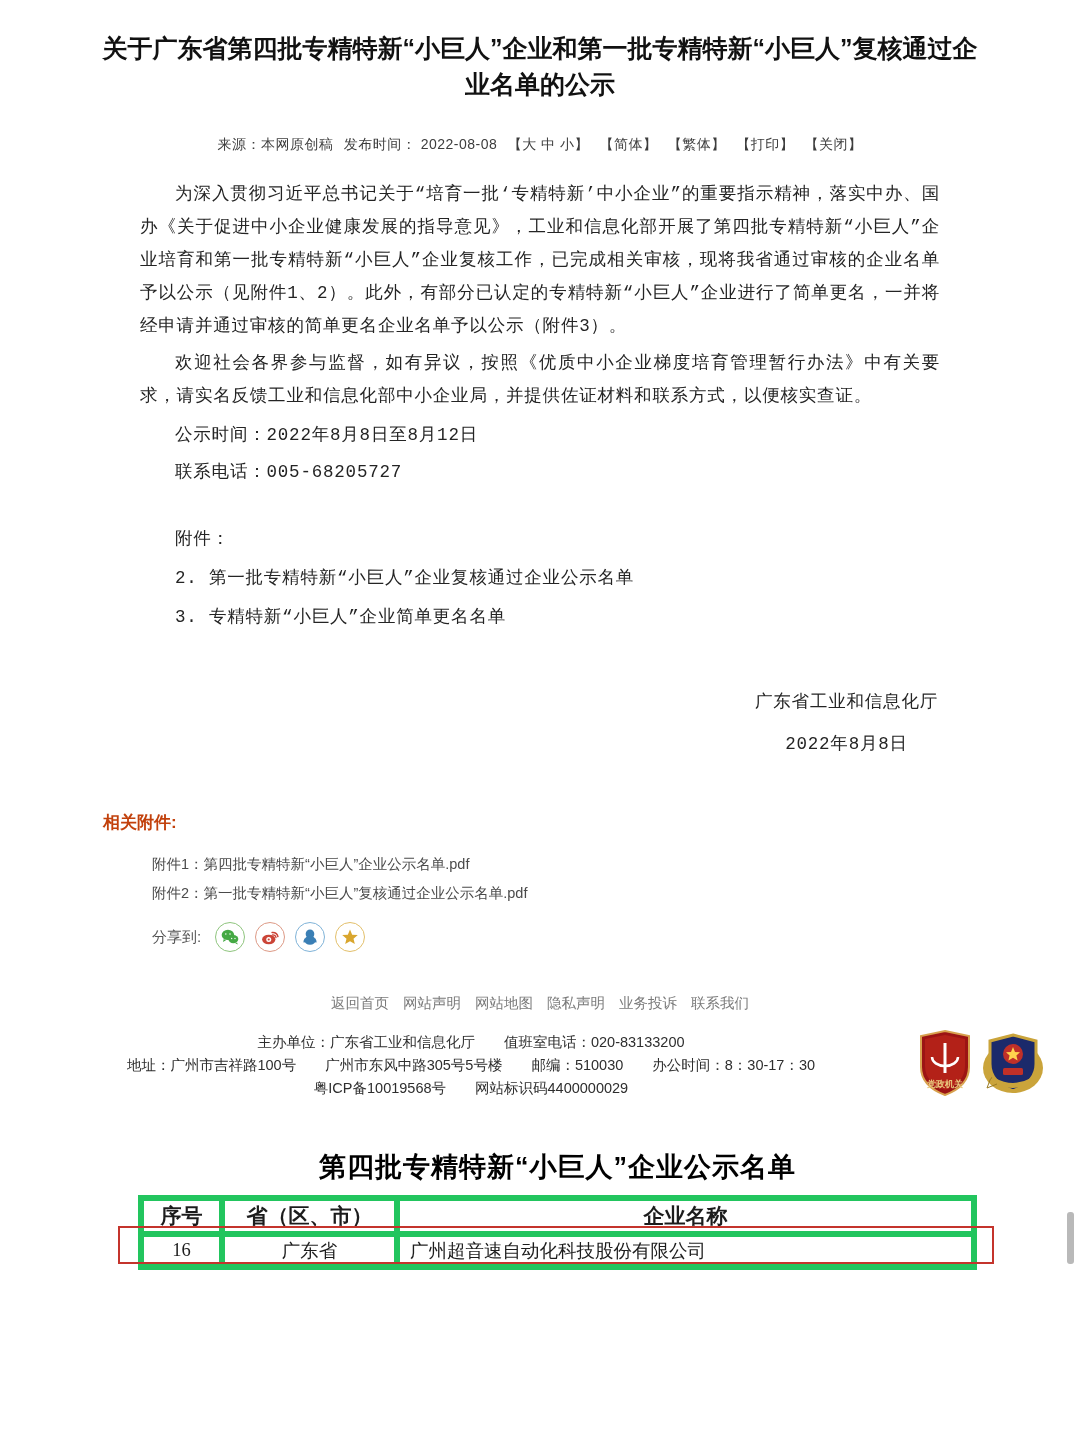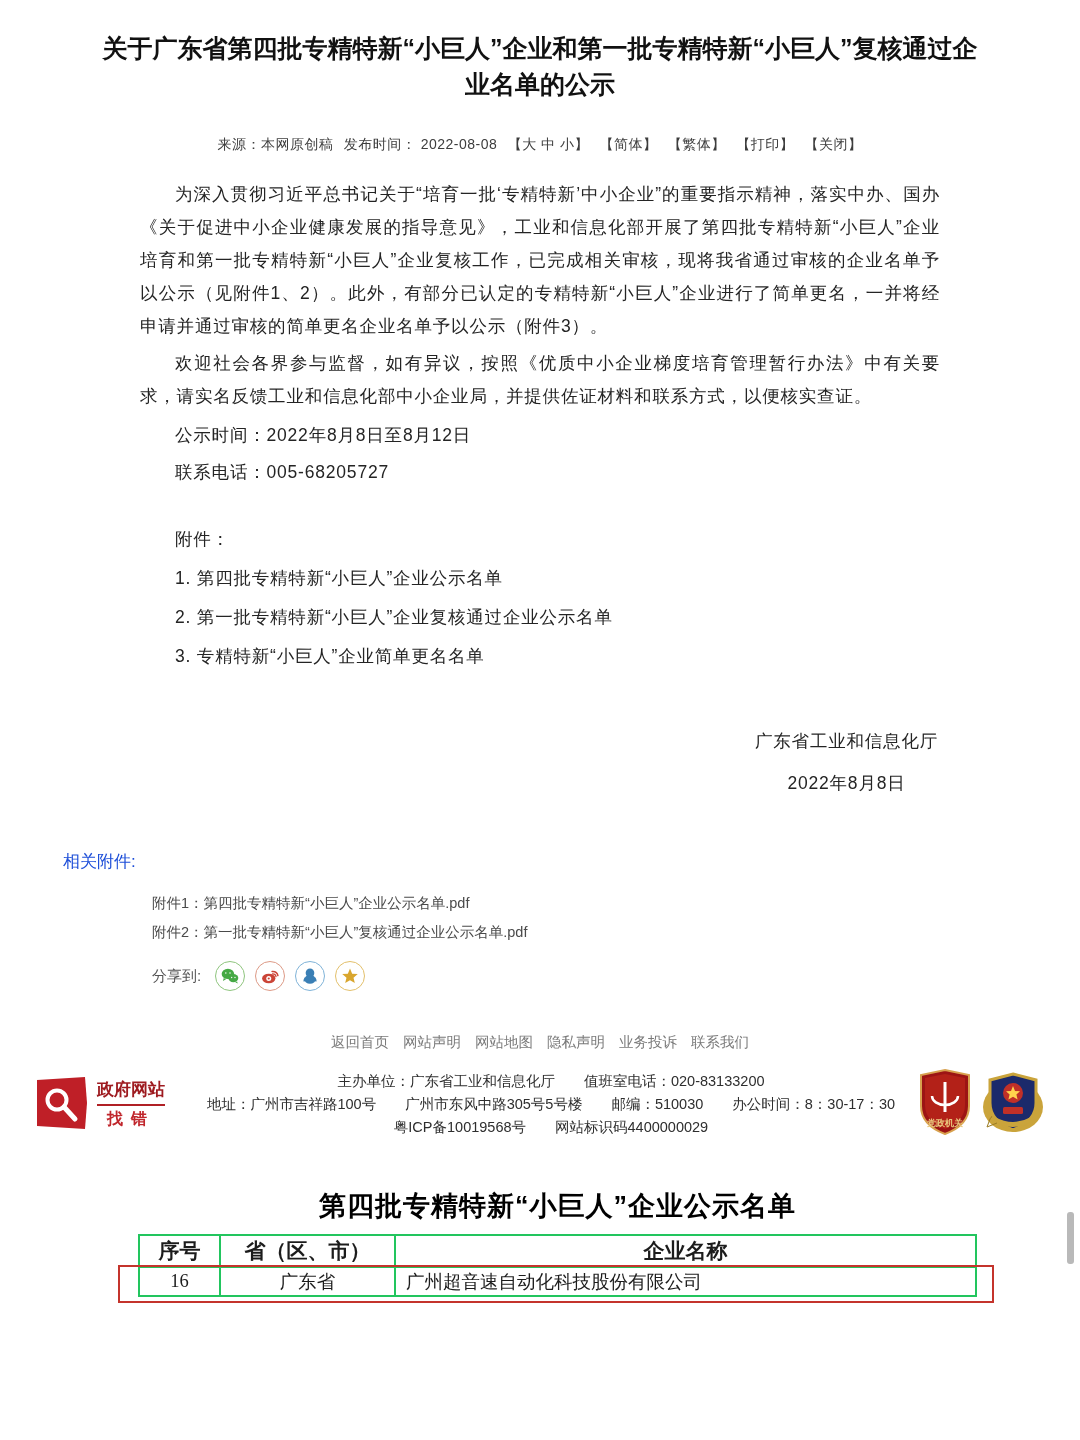--- a/index.html
+++ b/index.html
@@ -30,21 +30,21 @@
     color: #3d3d3d;
     letter-spacing: 0.5px;
   }
   .meta-bar span { margin: 0 3px; }
   .meta-ctrl { cursor: pointer; }
 
   
   .article {
     width: 800px;
     margin: 24px auto 17px;
-    font-family: Liberation Sans, sans-serif;
+    font-family: Liberation Mono, monospace;
     font-size: 17.5px;
     color: #242424;
     letter-spacing: 0.8px;
   }
   .article p {
     margin: 0;
     text-indent: 2em;
     line-height: 33px;
     text-align: justify;
   }
@@ -60,24 +60,24 @@
   .signature-inner {
     display: inline-block;
     text-align: center;
   }
   .signature-inner div { line-height: 33px; }
   .sign-date { margin-top: 9px; }
 
   
   .related { margin-top: 50px; }
   .related-heading {
-    margin-left: 63px;
+    margin-left: 103px;
     font-size: 17px;
-    font-weight: 400;
-    color: #1d4ed8;
+    font-weight: 700;
+    color: #c2410c;
   }
   .related-items {
     margin: 16px 0 0 152px;
     font-size: 14.5px;
     color: #4a4a4a;
   }
   .related-items .item { line-height: 29px; }
   .related-items .pdf-link { cursor: pointer; }
 
   .share-row {
@@ -165,21 +165,21 @@
     width: 839px;
     margin: 10px 0 0 138px;
   }
   table.annex-table {
     width: 100%;
     border-collapse: collapse;
     font-family: "Liberation Serif", "DejaVu Serif", serif;
     color: #1c1c1c;
   }
   .annex-table th, .annex-table td {
-    border: 2px solid #22c55e;
+    border: 6px solid #22c55e;
     text-align: center;
   }
   .annex-table th { font-size: 21px; font-weight: 700; height: 32px; }
   .annex-table td { font-size: 18.5px; height: 26px; }
   .col-no   { width: 81px; }
   .col-prov { width: 175px; }
   .annex-table td.cell-company { text-align: left; padding-left: 10px; border-radius: 12px; }
 
   .highlight-box {
     position: absolute;
@@ -215,21 +215,20 @@
   <span class="meta-ctrl">【打印】</span>
   <span class="meta-ctrl">【关闭】</span>
 </div>
 
 <div class="article">
   <p>为深入贯彻习近平总书记关于“培育一批‘专精特新’中小企业”的重要指示精神，落实中办、国办《关于促进中小企业健康发展的指导意见》，工业和信息化部开展了第四批专精特新“小巨人”企业培育和第一批专精特新“小巨人”企业复核工作，已完成相关审核，现将我省通过审核的企业名单予以公示（见附件1、2）。此外，有部分已认定的专精特新“小巨人”企业进行了简单更名，一并将经申请并通过审核的简单更名企业名单予以公示（附件3）。</p>
   <p class="gap-sm">欢迎社会各界参与监督，如有异议，按照《优质中小企业梯度培育管理暂行办法》中有关要求，请实名反馈工业和信息化部中小企业局，并提供佐证材料和联系方式，以便核实查证。</p>
   <p class="gap-xs">公示时间：2022年8月8日至8月12日</p>
   <p class="gap-sm">联系电话：005-68205727</p>
   <p class="gap-md">附件：</p>
-  <p class="gap-xs">1. 第四批专精特新“小巨人”企业公示名单</p>
   <p class="gap-xs">2. 第一批专精特新“小巨人”企业复核通过企业公示名单</p>
   <p class="gap-xs">3. 专精特新“小巨人”企业简单更名名单</p>
 
   <div class="signature">
     <div class="signature-inner">
       <div>广东省工业和信息化厅</div>
       <div class="sign-date">2022年8月8日</div>
     </div>
   </div>
 </div>
@@ -287,31 +286,20 @@
 <div class="footer-links">
   <span>返回首页</span>
   <span>网站声明</span>
   <span>网站地图</span>
   <span>隐私声明</span>
   <span>业务投诉</span>
   <span>联系我们</span>
 </div>
 
 <div class="footer-info">
-  <div class="err-logo">
-    <svg width="54" height="56" viewBox="0 0 54 56">
-      <polygon points="2,4 50,1 52,27 50,53 2,50" fill="#bf1f27"></polygon>
-      <circle cx="22" cy="24" r="9.5" fill="none" stroke="#fff" stroke-width="4"></circle>
-      <line x1="29" y1="31" x2="40" y2="43" stroke="#fff" stroke-width="5" stroke-linecap="round"></line>
-    </svg>
-    <div class="err-text">
-      <div class="l1">政府网站</div>
-      <div class="l2">找错</div>
-    </div>
-  </div>
 
   <div class="footer-text">
     <div>主办单位：广东省工业和信息化厅　　值班室电话：020-83133200</div>
     <div>地址：广州市吉祥路100号　　广州市东风中路305号5号楼　　邮编：510030　　办公时间：8：30-17：30</div>
     <div>粤ICP备10019568号　　网站标识码4400000029</div>
   </div>
 
   <div class="footer-badges">
     <span>
       <svg width="56" height="68" viewBox="0 0 56 68">

